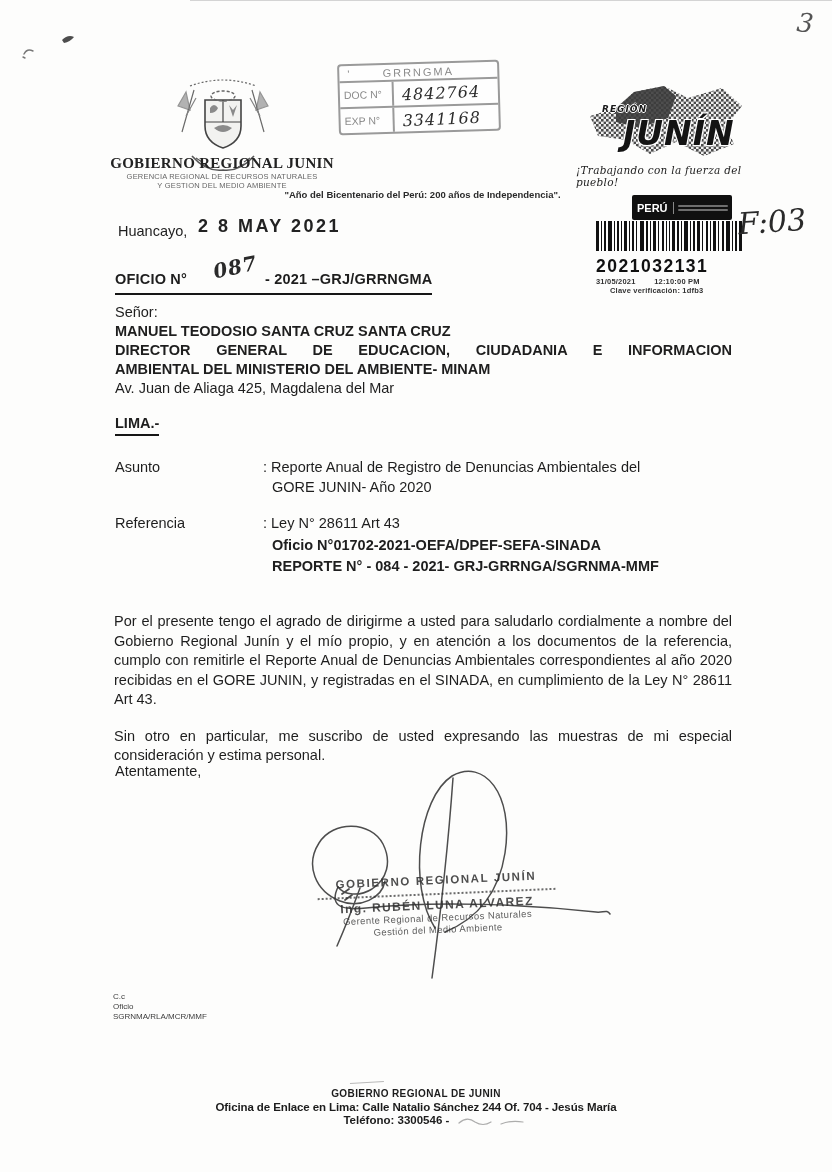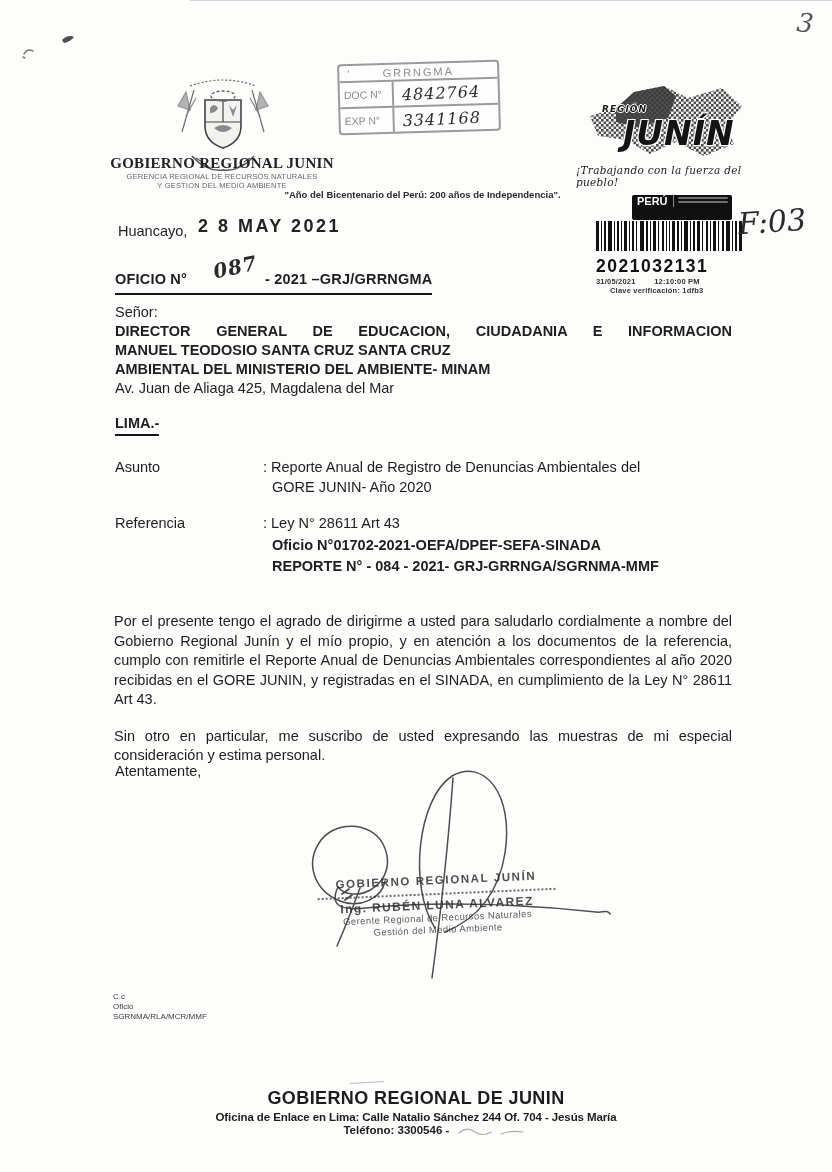--- a/index.html
+++ b/index.html
@@ -42,21 +42,21 @@
     font-family:"DejaVu Sans", sans-serif; font-style:italic; font-weight:bold;
     font-size:9px; color:#1a1a1a; letter-spacing:1px;
     text-shadow:-1px 0 0 #fff, 1px 0 0 #fff, 0 1px 0 #fff, 0 -1px 0 #fff;
   }
 
   .motto{font-size:9.5px; font-weight:bold; color:#2a2a2a;}
 
   .datestamp{font-size:18px; font-weight:bold; letter-spacing:2.5px; color:#222; transform:scaleY(1.05);}
 
   
-  .peru-label{width:100px; height:25px; background:#101010; border-radius:2px; display:flex; align-items:flex-start; margin-left:36px;}
+  .peru-label{width:100px; height:25px; background:#101010; border-radius:2px; display:flex; align-items:center; margin-left:36px;}
   .peru-label .ptxt{color:#fff; font-weight:bold; font-size:11px; padding:0 5px; border-right:1px solid #888;}
   .peru-label .plines{flex:1; padding:0 4px;}
   .peru-label .plines div{height:2px; background:#bbb; opacity:.55; margin:2px 0; border-radius:1px;}
   .bc-num{font-size:17.5px; font-weight:bold; letter-spacing:1.5px; color:#111; margin-top:1px;}
   .bc-small{font-size:7.5px; font-weight:bold; color:#333; letter-spacing:.2px;}
 
   .oficio-line{display:flex; align-items:flex-end; border-bottom:2.5px solid #161616; padding-bottom:6px; width:max-content; position:relative; font-size:14.5px; font-weight:bold; letter-spacing:.2px;}
   .oficio-gap{display:inline-block; width:78px;}
   .oficio-hand{position:absolute; left:98px; top:-16px; font-size:20px; transform:rotate(-12deg); letter-spacing:1px;}
 
@@ -71,21 +71,21 @@
   
   .sig-stamp{width:242px; transform:rotate(-2.5deg); color:#555; text-align:center;}
   .sig-stamp .org{font-size:11.5px; letter-spacing:1.6px; font-weight:600; color:#4e4e4e; white-space:nowrap;}
   .sig-stamp .dots{border-top:2px dotted #6a6a6a; margin:7px 2px 3px;}
   .sig-stamp .name{font-size:12px; letter-spacing:1.4px; font-weight:600; color:#4e4e4e; white-space:nowrap;}
   .sig-stamp .t1,.sig-stamp .t2{font-size:9.5px; color:#5e5e5e; letter-spacing:.4px; line-height:11.5px; white-space:nowrap;}
 
   .cc{font-size:8px; line-height:10px; color:#3c3c3c;}
 
   .footer{width:832px; text-align:center; color:#1c1c1c;}
-  .footer .f-org{font-size:18px; font-weight:bold; letter-spacing:.4px;}
+  .footer .f-org{font-size:10px; font-weight:bold; letter-spacing:.4px;}
   .footer .f-adr{font-size:11.5px; font-weight:bold; margin-top:2px; letter-spacing:-.1px;}
   .footer .f-tel{font-size:11.5px; font-weight:bold; margin-top:1px;margin-left:44px;}
 </style>
 </head>
 <body>
 
 <div class="page">
 
   <div class="abs" style="left:190px; top:0; width:642px; height:1px; background:#c9c9c9; opacity:.8;"></div>
 
@@ -225,22 +225,22 @@
     <div class="oficio-line">
       <span>OFICIO  N°</span>
       <span class="oficio-gap"></span>
       <span class="oficio-hand hand">087</span>
       <span>- 2021 –GRJ/GRRNGMA</span>
     </div>
   </div>
 
   <div class="abs doc-text" style="left:115px; top:303px; width:617px;">
     <div>Señor:</div>
+    <div class="b">MANUEL TEODOSIO SANTA CRUZ SANTA CRUZ</div>
     <div class="b stretch">DIRECTOR GENERAL DE EDUCACION, CIUDADANIA E INFORMACION</div>
-    <div class="b">MANUEL TEODOSIO SANTA CRUZ SANTA CRUZ</div>
     <div class="b">AMBIENTAL DEL MINISTERIO DEL AMBIENTE- MINAM</div>
     <div>Av. Juan de Aliaga 425, Magdalena del Mar</div>
   </div>
 
   <div class="abs doc-text b underl" style="left:115px; top:414px;">LIMA.-</div>
 
   <div class="abs doc-text twocol lh20" style="left:115px; top:458px; width:617px;">
     <div class="c1">Asunto</div>
     <div class="c2">
       <div>: Reporte Anual de Registro de Denuncias Ambientales  del</div>

